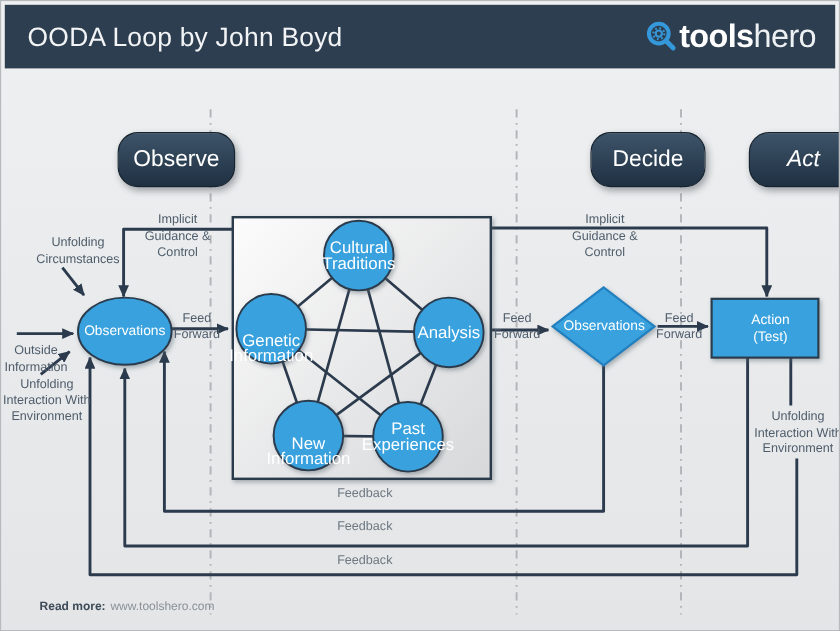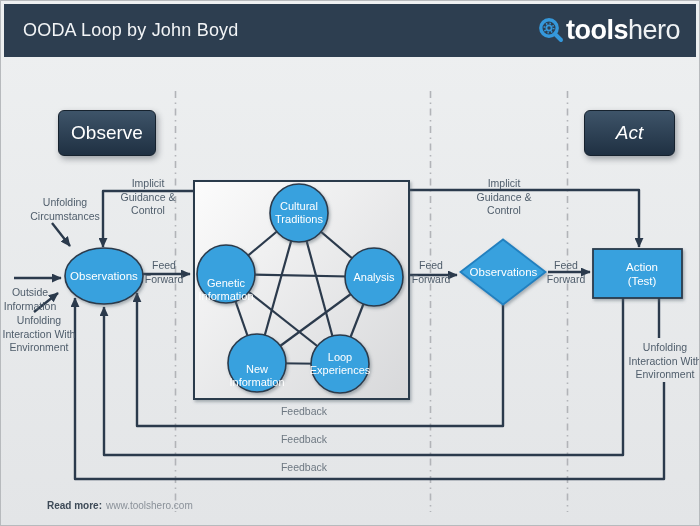--- a/index.html
+++ b/index.html
@@ -1,40 +1,40 @@
 <!DOCTYPE html>
 <html><head>
 <meta charset="utf-8">
 <style>
   html,body{margin:0;padding:0;background:#fff;font-family:"Liberation Sans",sans-serif;}
   .slide{position:relative;width:700px;height:526px;box-sizing:border-box;
          border:1px solid #b7babd;background:linear-gradient(#eef0f1,#e3e5e7);overflow:hidden;}
   
   .hdr{position:absolute;top:3px;left:3px;right:3px;height:53px;background:#2d3e50;
        display:flex;align-items:center;justify-content:space-between;padding:0 16px 0 19px;box-sizing:border-box;}
-  .hdr-title{color:#f2f4f6;font-size:18px;letter-spacing:.2px;}
+  .hdr-title{color:#f2f4f6;font-size:22px;letter-spacing:.2px;}
   .logo{display:flex;align-items:center;gap:0;}
   .logo-txt{font-size:27px;color:#fff;letter-spacing:-.5px;}
   .logo-txt b{font-weight:700;}
   .logo-txt span{font-weight:400;color:#eef1f3;}
   
-  .phase{position:absolute;height:44px;border-radius:6px;border:1px solid #16222e;
+  .phase{position:absolute;height:44px;border-radius:17px;border:1px solid #16222e;
          background:linear-gradient(#3e5469,#1f3042);box-shadow:2px 3px 6px rgba(25,35,45,.38);
-         color:#fff;font-size:19px;display:flex;align-items:center;justify-content:center;}
+         color:#fff;font-size:19px;display:flex;align-items:center;justify-content:center;margin-left:40px;}
   
   .lbl{position:absolute;font-size:10.5px;line-height:13.5px;color:#4f5d6b;text-align:center;white-space:pre-line;}
   .lbl-fb{color:#6e7882;}
   
   .node-lbl{position:absolute;color:#fff;text-align:center;white-space:pre-line;
             display:flex;align-items:center;justify-content:center;line-height:13px;}
-  .fs-node{font-size:11px;}
+  .fs-node{font-size:14px;}
   .fs-big{font-size:11.5px;line-height:14px;}
   svg.diagram{position:absolute;left:0;top:0;}
   
-  .footer{position:absolute;left:18px;top:499px;font-size:10px;padding-left:28px;}
+  .footer{position:absolute;left:4px;top:499px;font-size:10px;padding-left:28px;}
   .footer .rm{font-weight:700;color:#3d4a57;}
   .footer .url{color:#8a9199;margin-left:4px;}
 </style>
 </head>
 <body>
 
 <div class="slide">
 
   <div class="hdr">
     <div class="hdr-title">OODA Loop by John Boyd</div>
@@ -110,31 +110,32 @@
       <circle cx="225" cy="273" r="29" fill="#38a1de" stroke="#2b3a4c" stroke-width="1.6"></circle>
       <circle cx="373" cy="276" r="29" fill="#38a1de" stroke="#2b3a4c" stroke-width="1.6"></circle>
       <circle cx="256" cy="362" r="29" fill="#38a1de" stroke="#2b3a4c" stroke-width="1.6"></circle>
       <circle cx="339" cy="363" r="29" fill="#38a1de" stroke="#2b3a4c" stroke-width="1.6"></circle>
       <polygon points="459.5,271 502,238.5 544.5,271 502,303.5" fill="#38a1de" stroke="#2380bf" stroke-width="1.8"></polygon>
       <rect x="592" y="248" width="89" height="49" fill="#38a1de" stroke="#2b3a4c" stroke-width="1.8"></rect>
     </g>
   </svg>
 
   <div class="phase" style="left:57px;top:109px;width:96px;">Observe</div>
+  <div class="phase" style="left:451px;top:109px;width:94px;">Decide</div>
   <div class="phase" style="left:583px;top:109px;width:89px;font-style:italic;">Act</div>
 
   <div class="node-lbl fs-big" style="left:64px;top:247px;width:78px;height:56px;">Observations</div>
   <div class="node-lbl fs-node" style="left:268px;top:183px;width:60px;height:58px;">Cultural
 Traditions</div>
   <div class="node-lbl fs-node" style="left:195px;top:260px;width:60px;height:58px;">Genetic
 Information</div>
   <div class="node-lbl fs-node" style="left:343px;top:247px;width:60px;height:58px;text-align:center;">Analysis</div>
   <div class="node-lbl fs-node" style="left:226px;top:346px;width:60px;height:58px;">New
 Information</div>
-  <div class="node-lbl fs-node" style="left:309px;top:334px;width:60px;height:58px;">Loop
+  <div class="node-lbl fs-node" style="left:309px;top:334px;width:60px;height:58px;">Past
 Experiences</div>
   <div class="node-lbl fs-big" style="left:460px;top:240px;width:85px;height:62px;">Observations</div>
   <div class="node-lbl fs-big" style="left:592px;top:248px;width:98px;height:49px;">Action
 (Test)</div>
 
   <div class="lbl" style="left:20px;top:195px;width:88px;">Unfolding
 Circumstances</div>
   <div class="lbl" style="left:0px;top:249px;width:58px;margin-top:36px;">Outside
 Information</div>
   <div class="lbl" style="left:0px;top:313px;width:76px;">Unfolding

